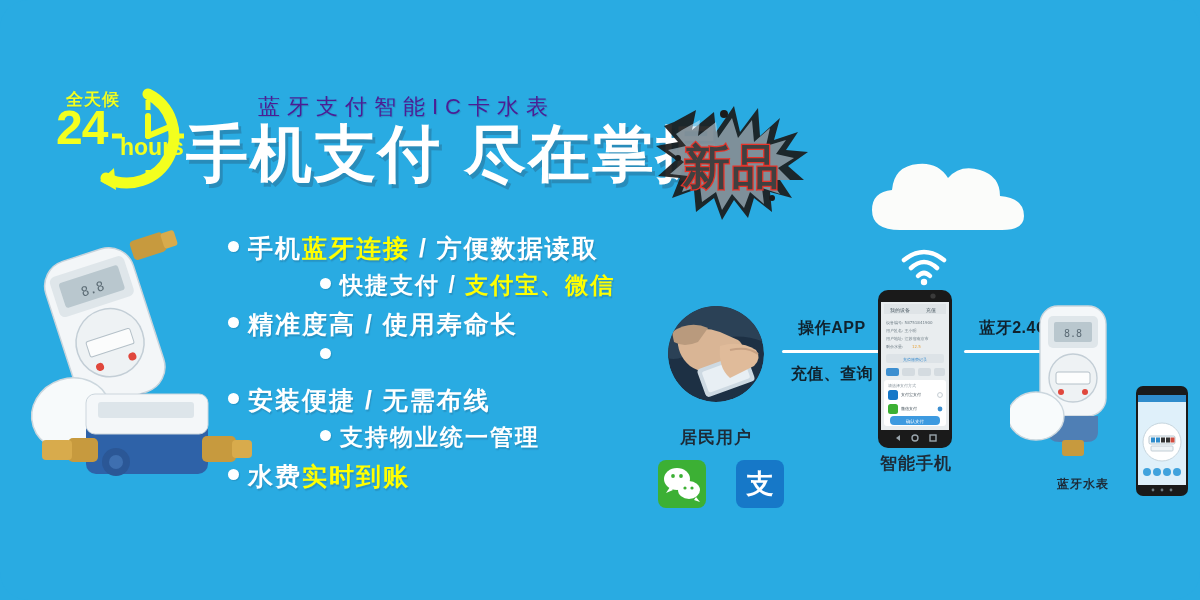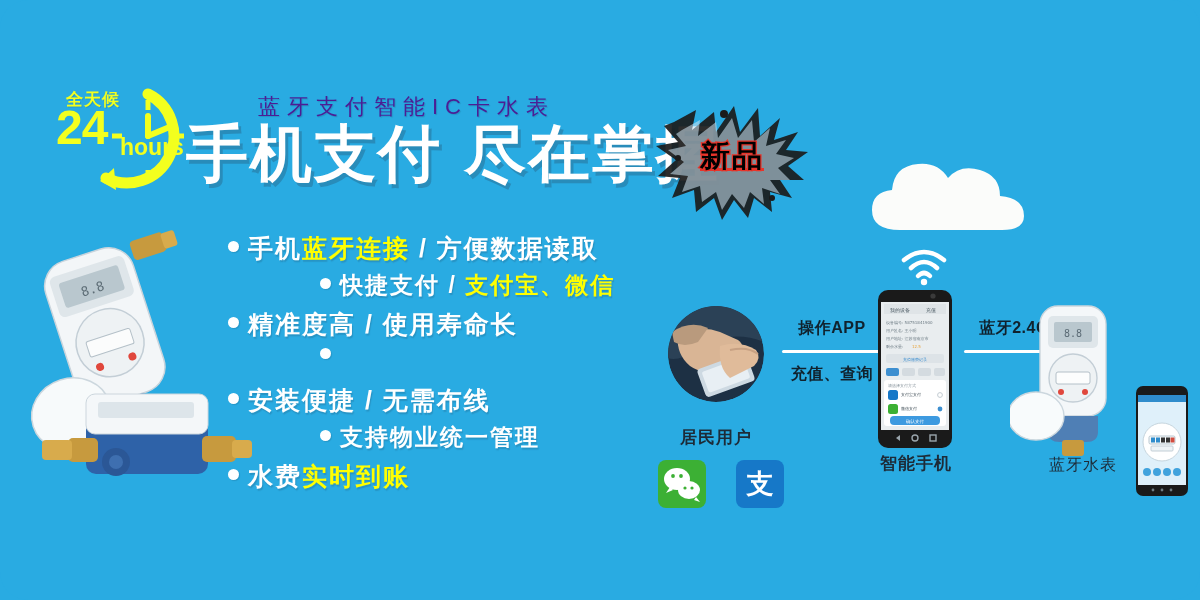--- a/index.html
+++ b/index.html
@@ -26,22 +26,22 @@
               text-shadow:1px 1px 1px rgba(0,0,0,.13); }
   .headline { position:absolute; left:186px; top:118px; font-size:62px; font-weight:bold;
               color:#ffffff; letter-spacing:2px; white-space:nowrap; line-height:1.15;
               text-shadow:3px 4px 0 rgba(40,80,105,.33); }
   .headline .gap { display:inline-block; width:22px; }
 
   
   .newbadge { position:absolute; left:652px; top:92px; width:160px; height:130px; }
   .newbadge svg { position:absolute; left:0; top:0; }
   .newbadge-text { position:absolute; left:0; top:44px; width:160px; text-align:center;
-      font-size:30px; font-weight:bold; color:#000000; letter-spacing:2px;
-      -webkit-text-stroke:2.5px #e8342a; paint-order:stroke fill;text-decoration:underline; }
+      font-size:47px; font-weight:bold; color:#404040; letter-spacing:2px;
+      -webkit-text-stroke:2.5px #e8342a; paint-order:stroke fill; }
 
   
   .bullets { position:absolute; left:228px; top:232px; width:470px; }
   .brow { position:relative; height:38px; white-space:nowrap; }
   .brow.indent { padding-left:92px; }
   .dot { display:inline-block; width:11px; height:11px; border-radius:50%; background:#ffffff;
          vertical-align:middle; margin-right:9px; margin-bottom:4px;
          box-shadow:1px 1px 1px rgba(0,0,0,.12); }
   .btxt { display:inline-block; vertical-align:middle; font-size:25px; font-weight:bold;
           color:#ffffff; letter-spacing:2px; text-shadow:1px 2px 1px rgba(30,70,95,.22); }
@@ -78,22 +78,22 @@
 
   
   .payicons { position:absolute; left:658px; top:460px; }
   .payicon { display:inline-block; width:48px; height:48px; border-radius:8px;
              vertical-align:top; position:relative; margin-right:26px; }
   .pay-wechat { background:#3cb034; }
   .pay-alipay { background:#1678c8; }
 
   
   .meter-right { position:absolute; left:1010px; top:300px; width:130px; height:165px; }
-  .meter-label { position:absolute; left:1018px; top:455px; width:130px; text-align:center;
-                 font-size:16px; font-weight:normal; color:#1d2b38; letter-spacing:1px; }
+  .meter-label { position:absolute; left:1018px; top:476px; width:130px; text-align:center;
+                 font-size:12px; font-weight:bold; color:#1d2b38; letter-spacing:1px; }
   .miniphone { position:absolute; left:1136px; top:386px; width:52px; height:110px; }
 </style>
 </head>
 <body>
 
 <div class="banner">
 
   <div class="badge24">
     <svg width="160" height="110" viewBox="0 0 160 110">
       <path d="M100 12 A42 42 0 1 1 58 96" fill="none" stroke="#f3ff1e" stroke-width="11" stroke-linecap="round"></path>

